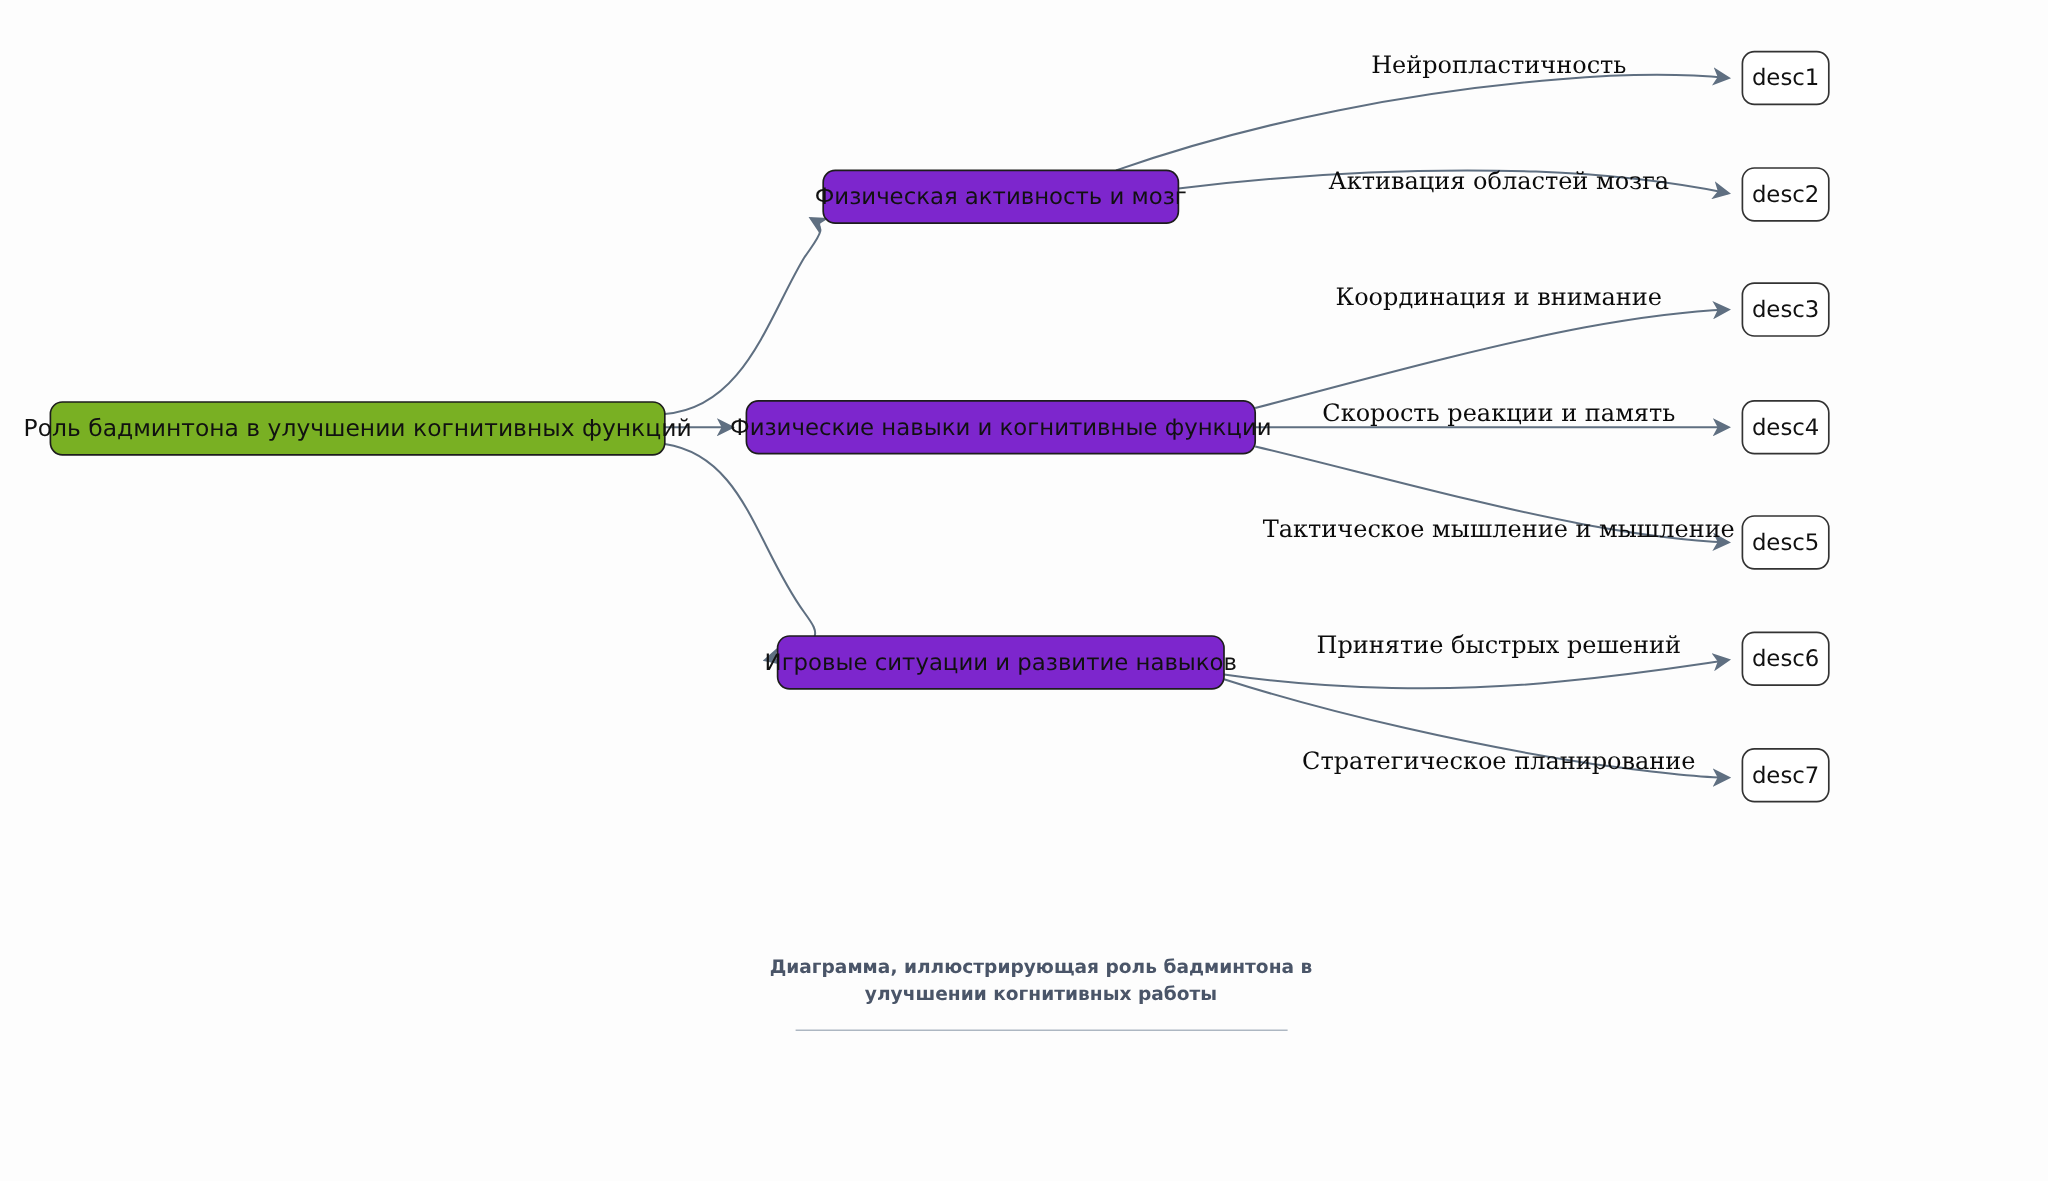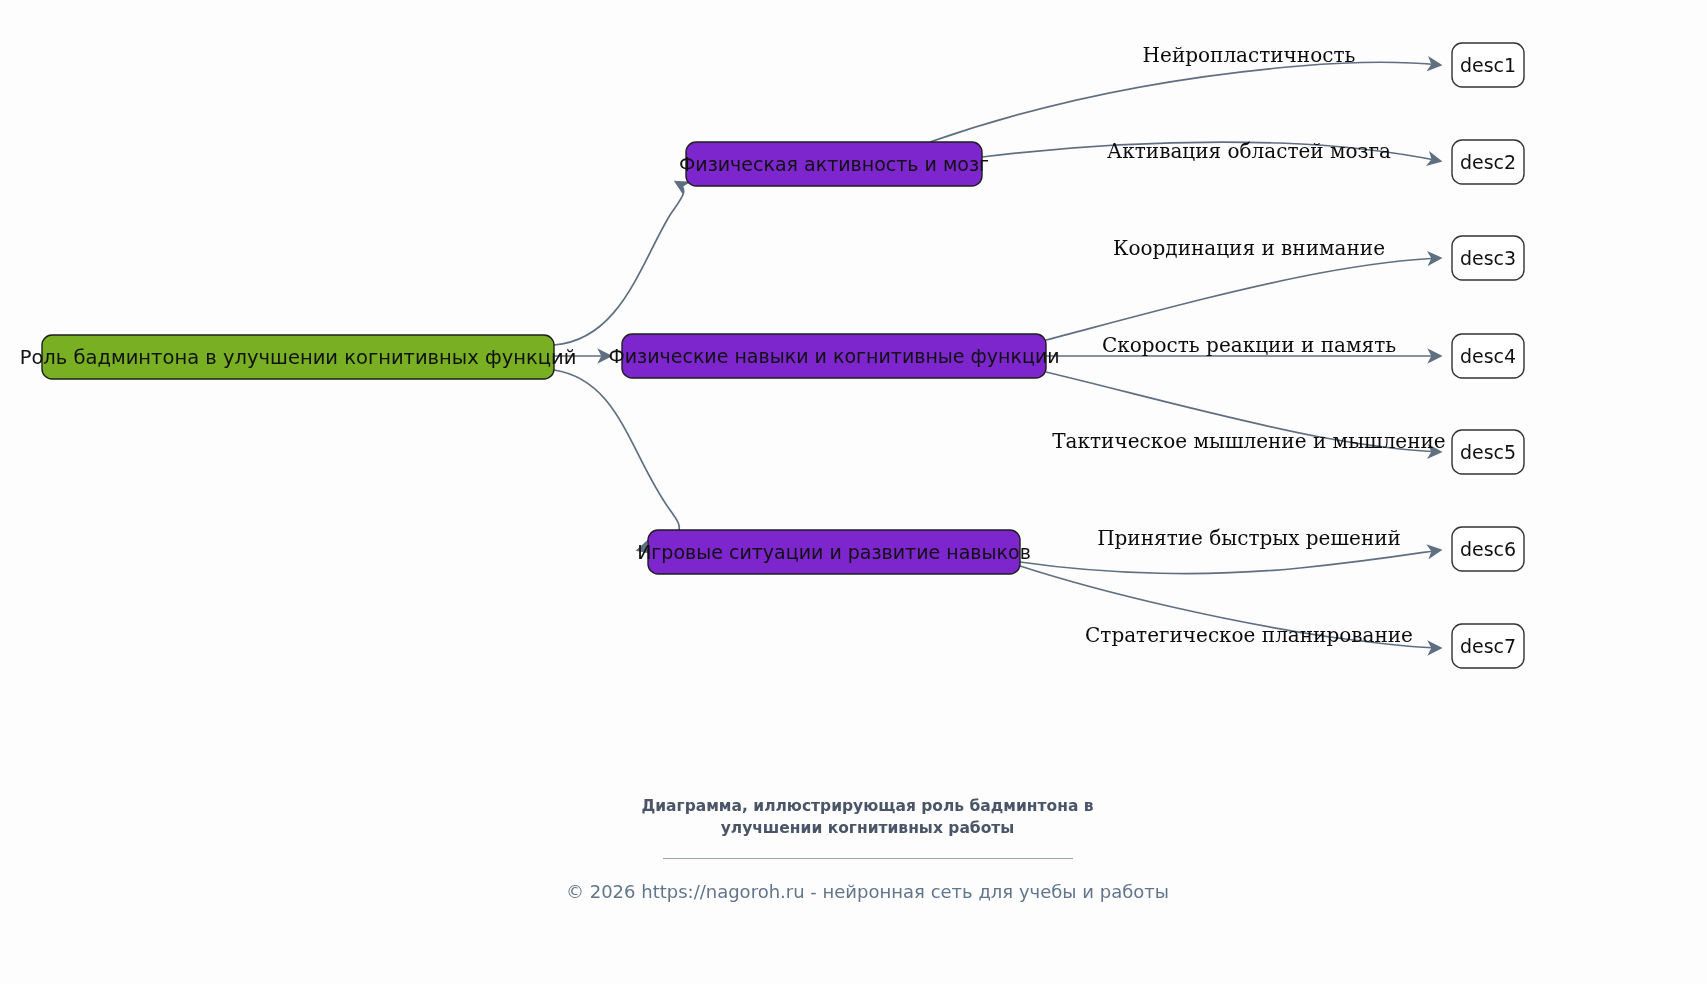--- a/index.html
+++ b/index.html
@@ -147,15 +147,14 @@
       </g>
   </svg>
 
   <div class="footer">
     <div class="footer-caption">
       <span>Диаграмма, иллюстрирующая роль бадминтона в</span>
       <br>
       <span>улучшении когнитивных работы</span>
     </div>
     <div class="footer-rule"></div>
-    <div class="footer-copy">© 2026 https://nagoroh.ru - нейронная сеть для учебы и работы</div>
   </div>
 </div>
 
 </body></html>

